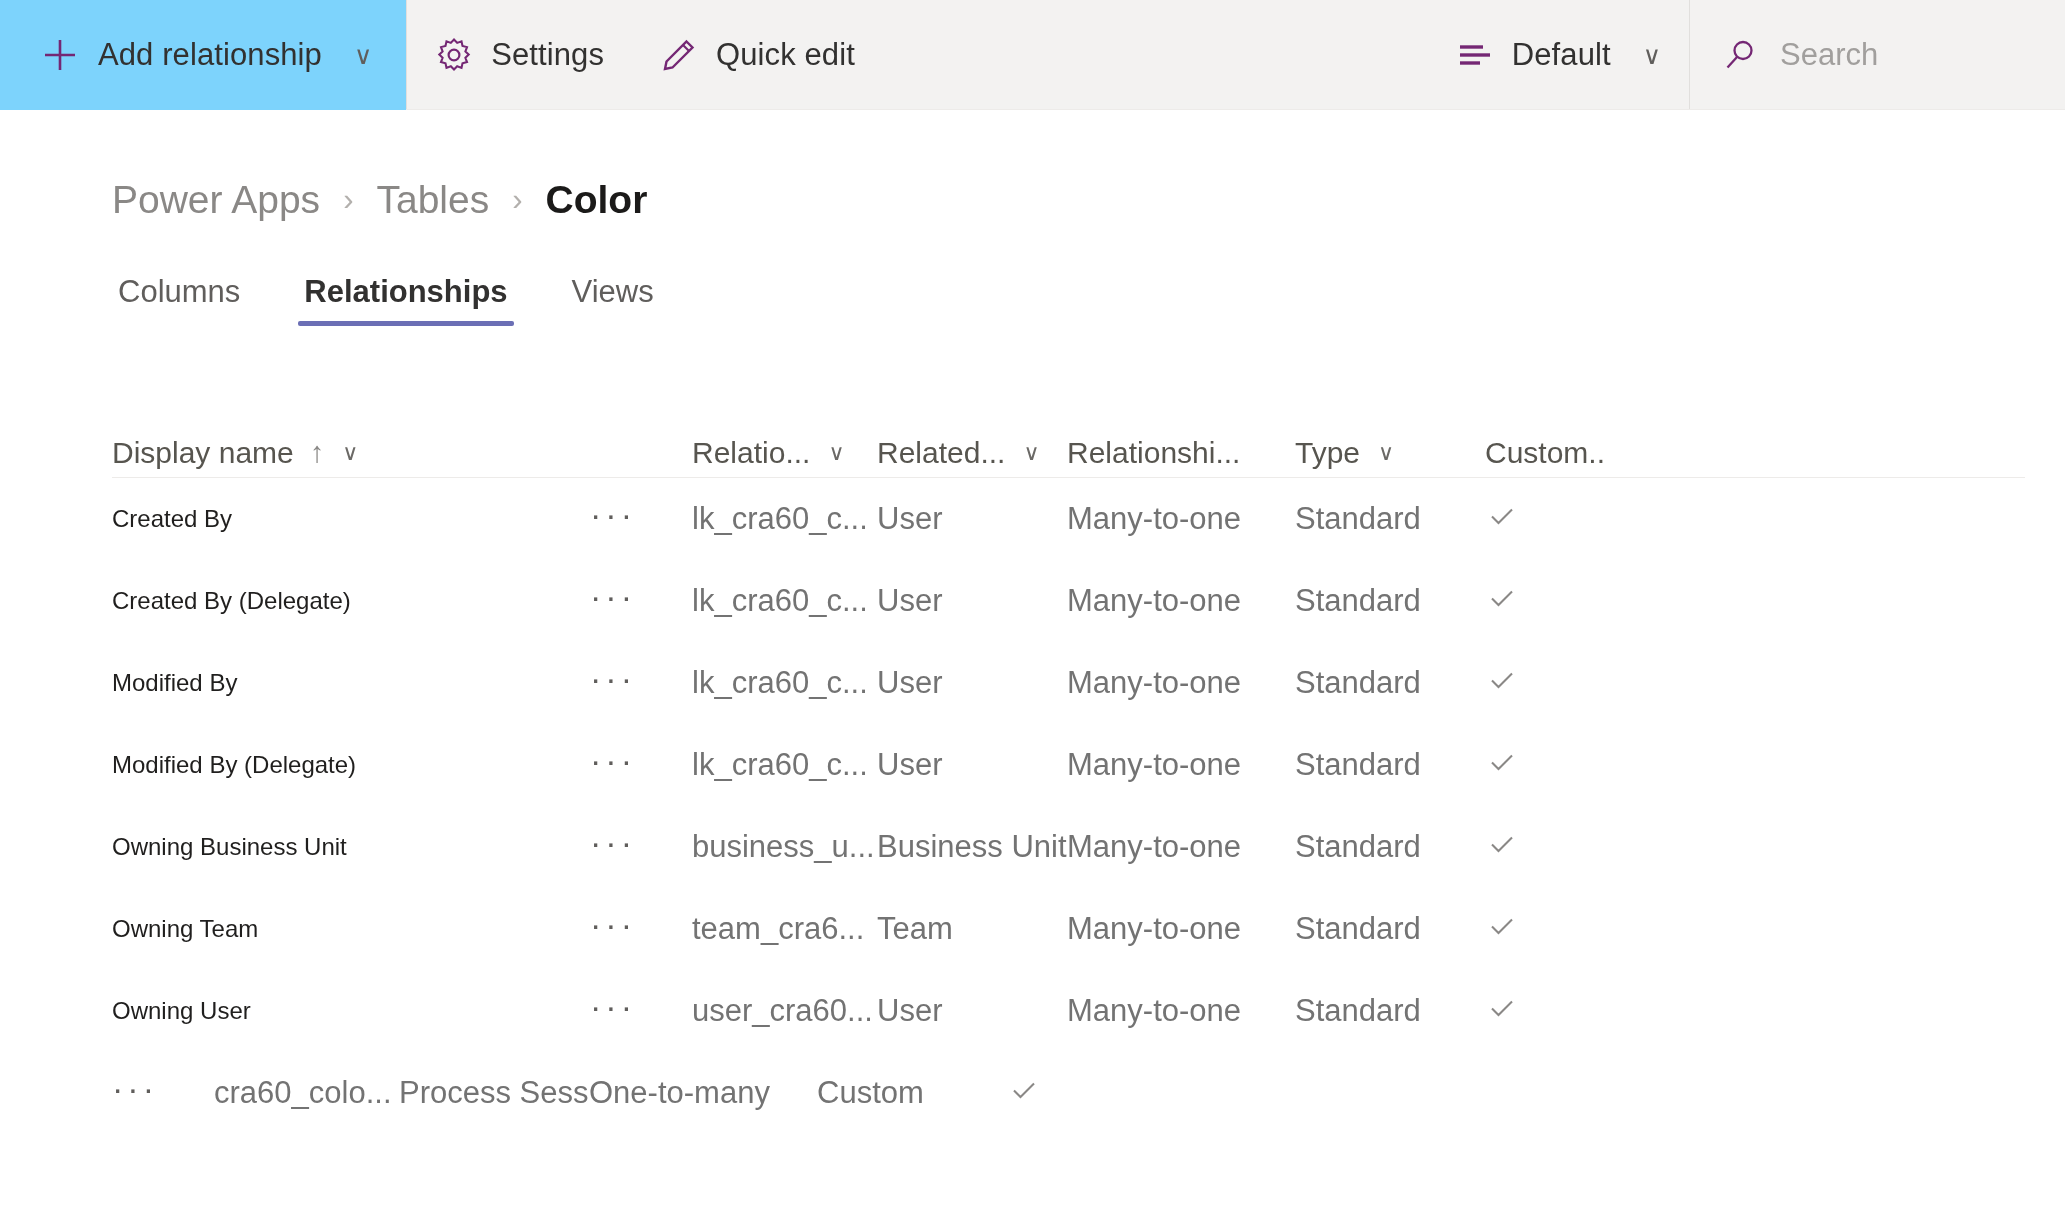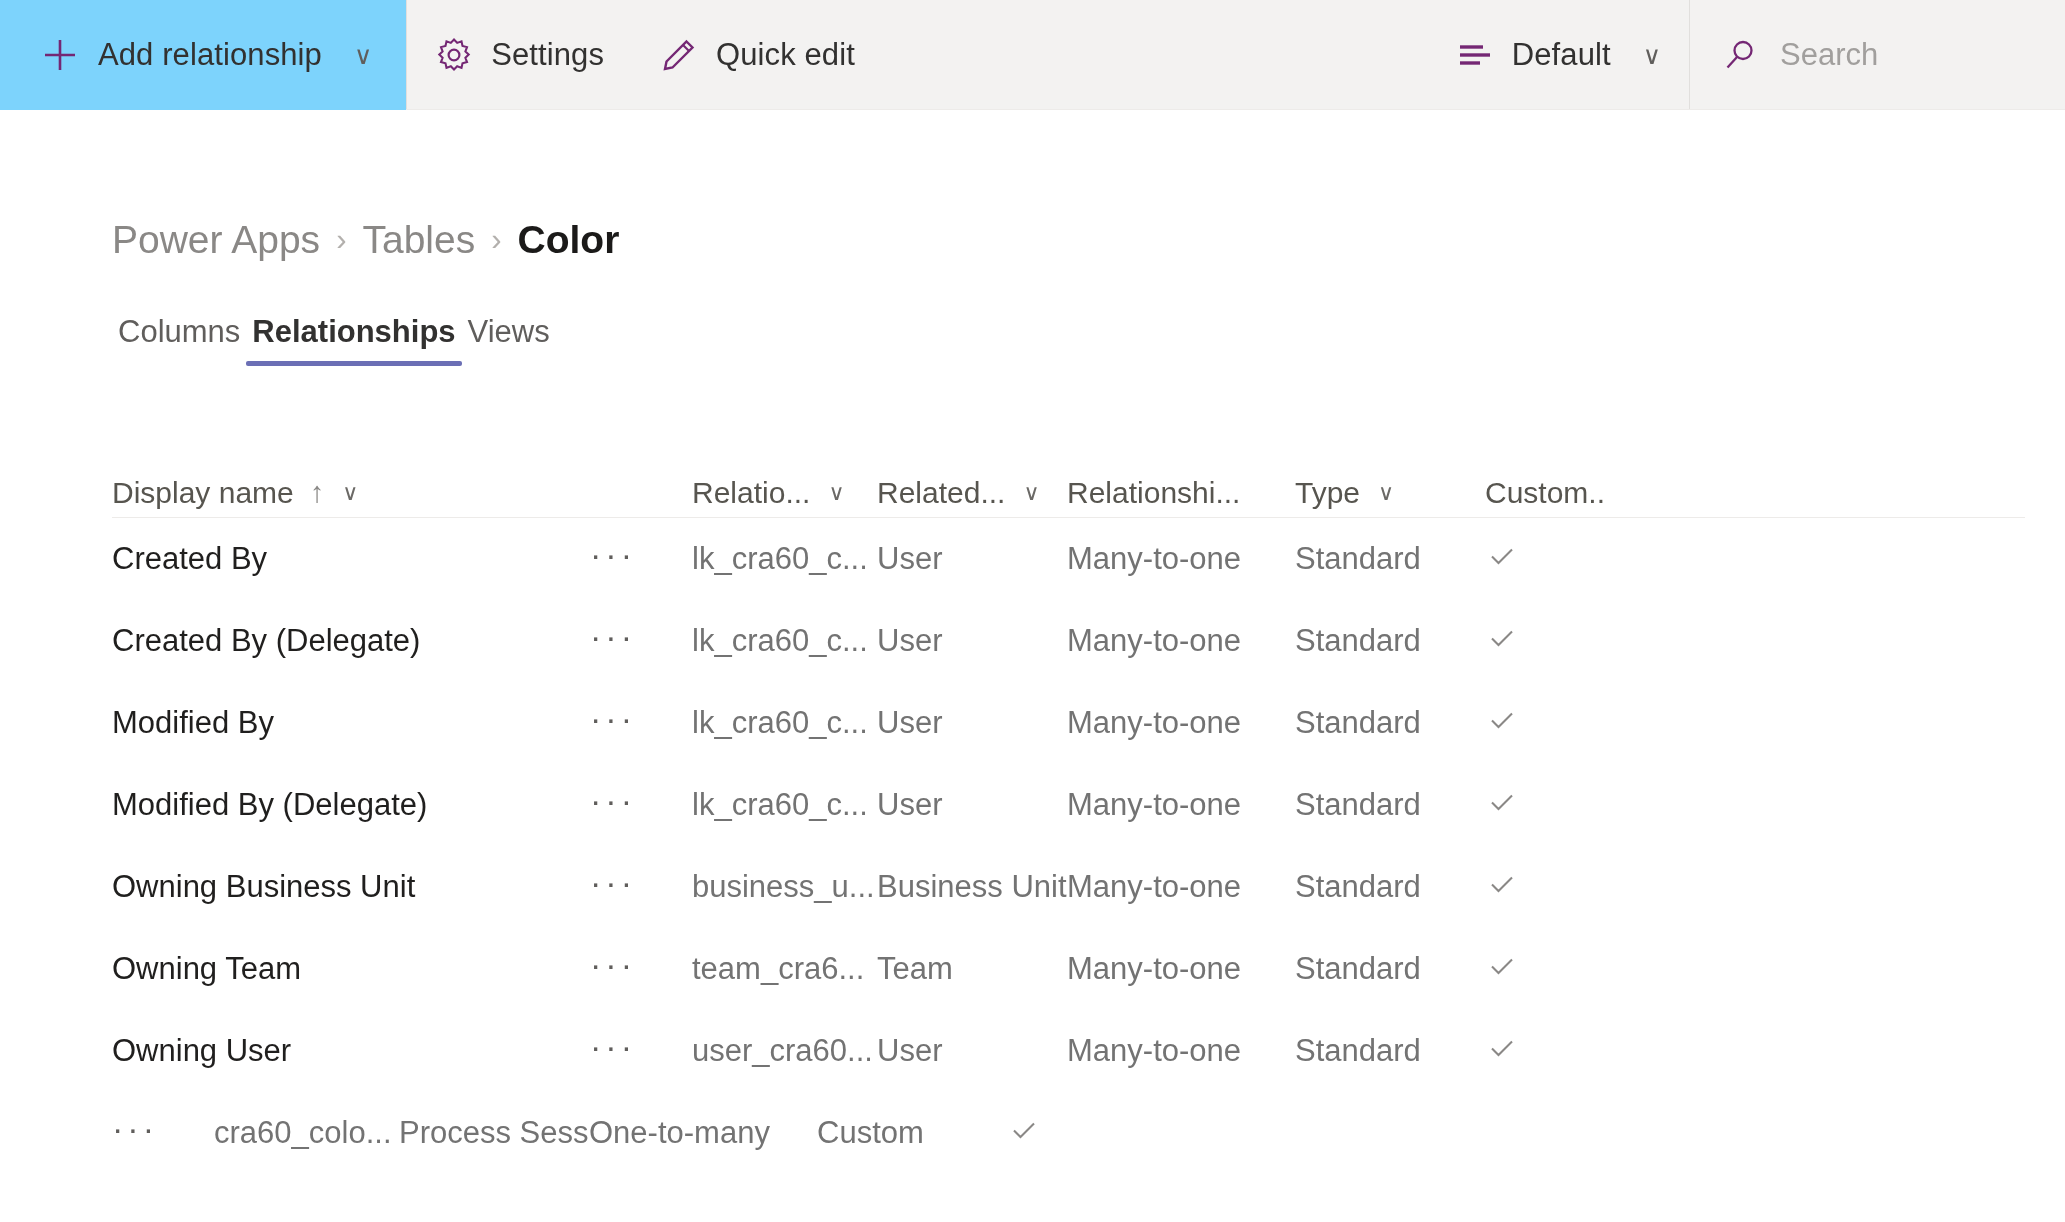--- a/index.html
+++ b/index.html
@@ -59,33 +59,34 @@
   .tb-search .ph { font-size: 31px; color: #a19f9d; }
 
   .ico { display: inline-flex; align-items: center; justify-content: center; flex: 0 0 auto; }
 
   
   .page { padding: 0 0 0 112px; }
 
   .breadcrumb {
     display: flex;
     align-items: center;
-    gap: 16px;
-    margin-top: 108px;
+    gap: 23px;
+    margin-top: 68px;
     font-size: 39px;
     font-weight: 400;
     text-align: center;
   }
   .bc-link { color: #8a8886; cursor: pointer; }
   .bc-sep { color: #b3b0ad; font-size: 31px; font-weight: 300; }
   .bc-current { color: #1b1a19; font-weight: 700; }
 
   .tabs {
     display: flex;
     align-items: flex-end;
+    gap: 52px;
     margin-top: 52px;
   }
   .tab {
     position: relative;
     font-size: 31px;
     color: #605e5c;
     padding: 0 6px 16px 6px;
     cursor: pointer;
   }
   .tab.selected { color: #323130; font-weight: 600; }
@@ -120,21 +121,21 @@
   .col-type   { width: 228px; gap: 48px; }
   .col-kind   { width: 190px; }
   .col-custom { width: 120px; }
 
   .hdr-row .cell { color: #57554f; font-weight: 400; margin-top: 24px; }
   .hdr-label { }
   .hdr-sort { margin-left: 16px; color: #8a8886; font-size: 29px; line-height: 1; }
   .hdr-caret { margin-left: 18px; color: #6b6966; font-size: 22px; line-height: 1; }
 
   .data-row { height: 82px; }
-  .data-row .c-name { color: #201f1e; font-size: 31px; }
+  .data-row .c-name { color: #201f1e; font-size: 24px; }
   .data-row .c-muted { color: #737373; font-size: 31px; }
   .ellipsis-btn {
     color: #605e5c;
     font-size: 34px;
     letter-spacing: 4px;
     cursor: pointer;
     line-height: 1;
     padding-bottom: 10px;
   }
   .check { color: #8a8886; }

